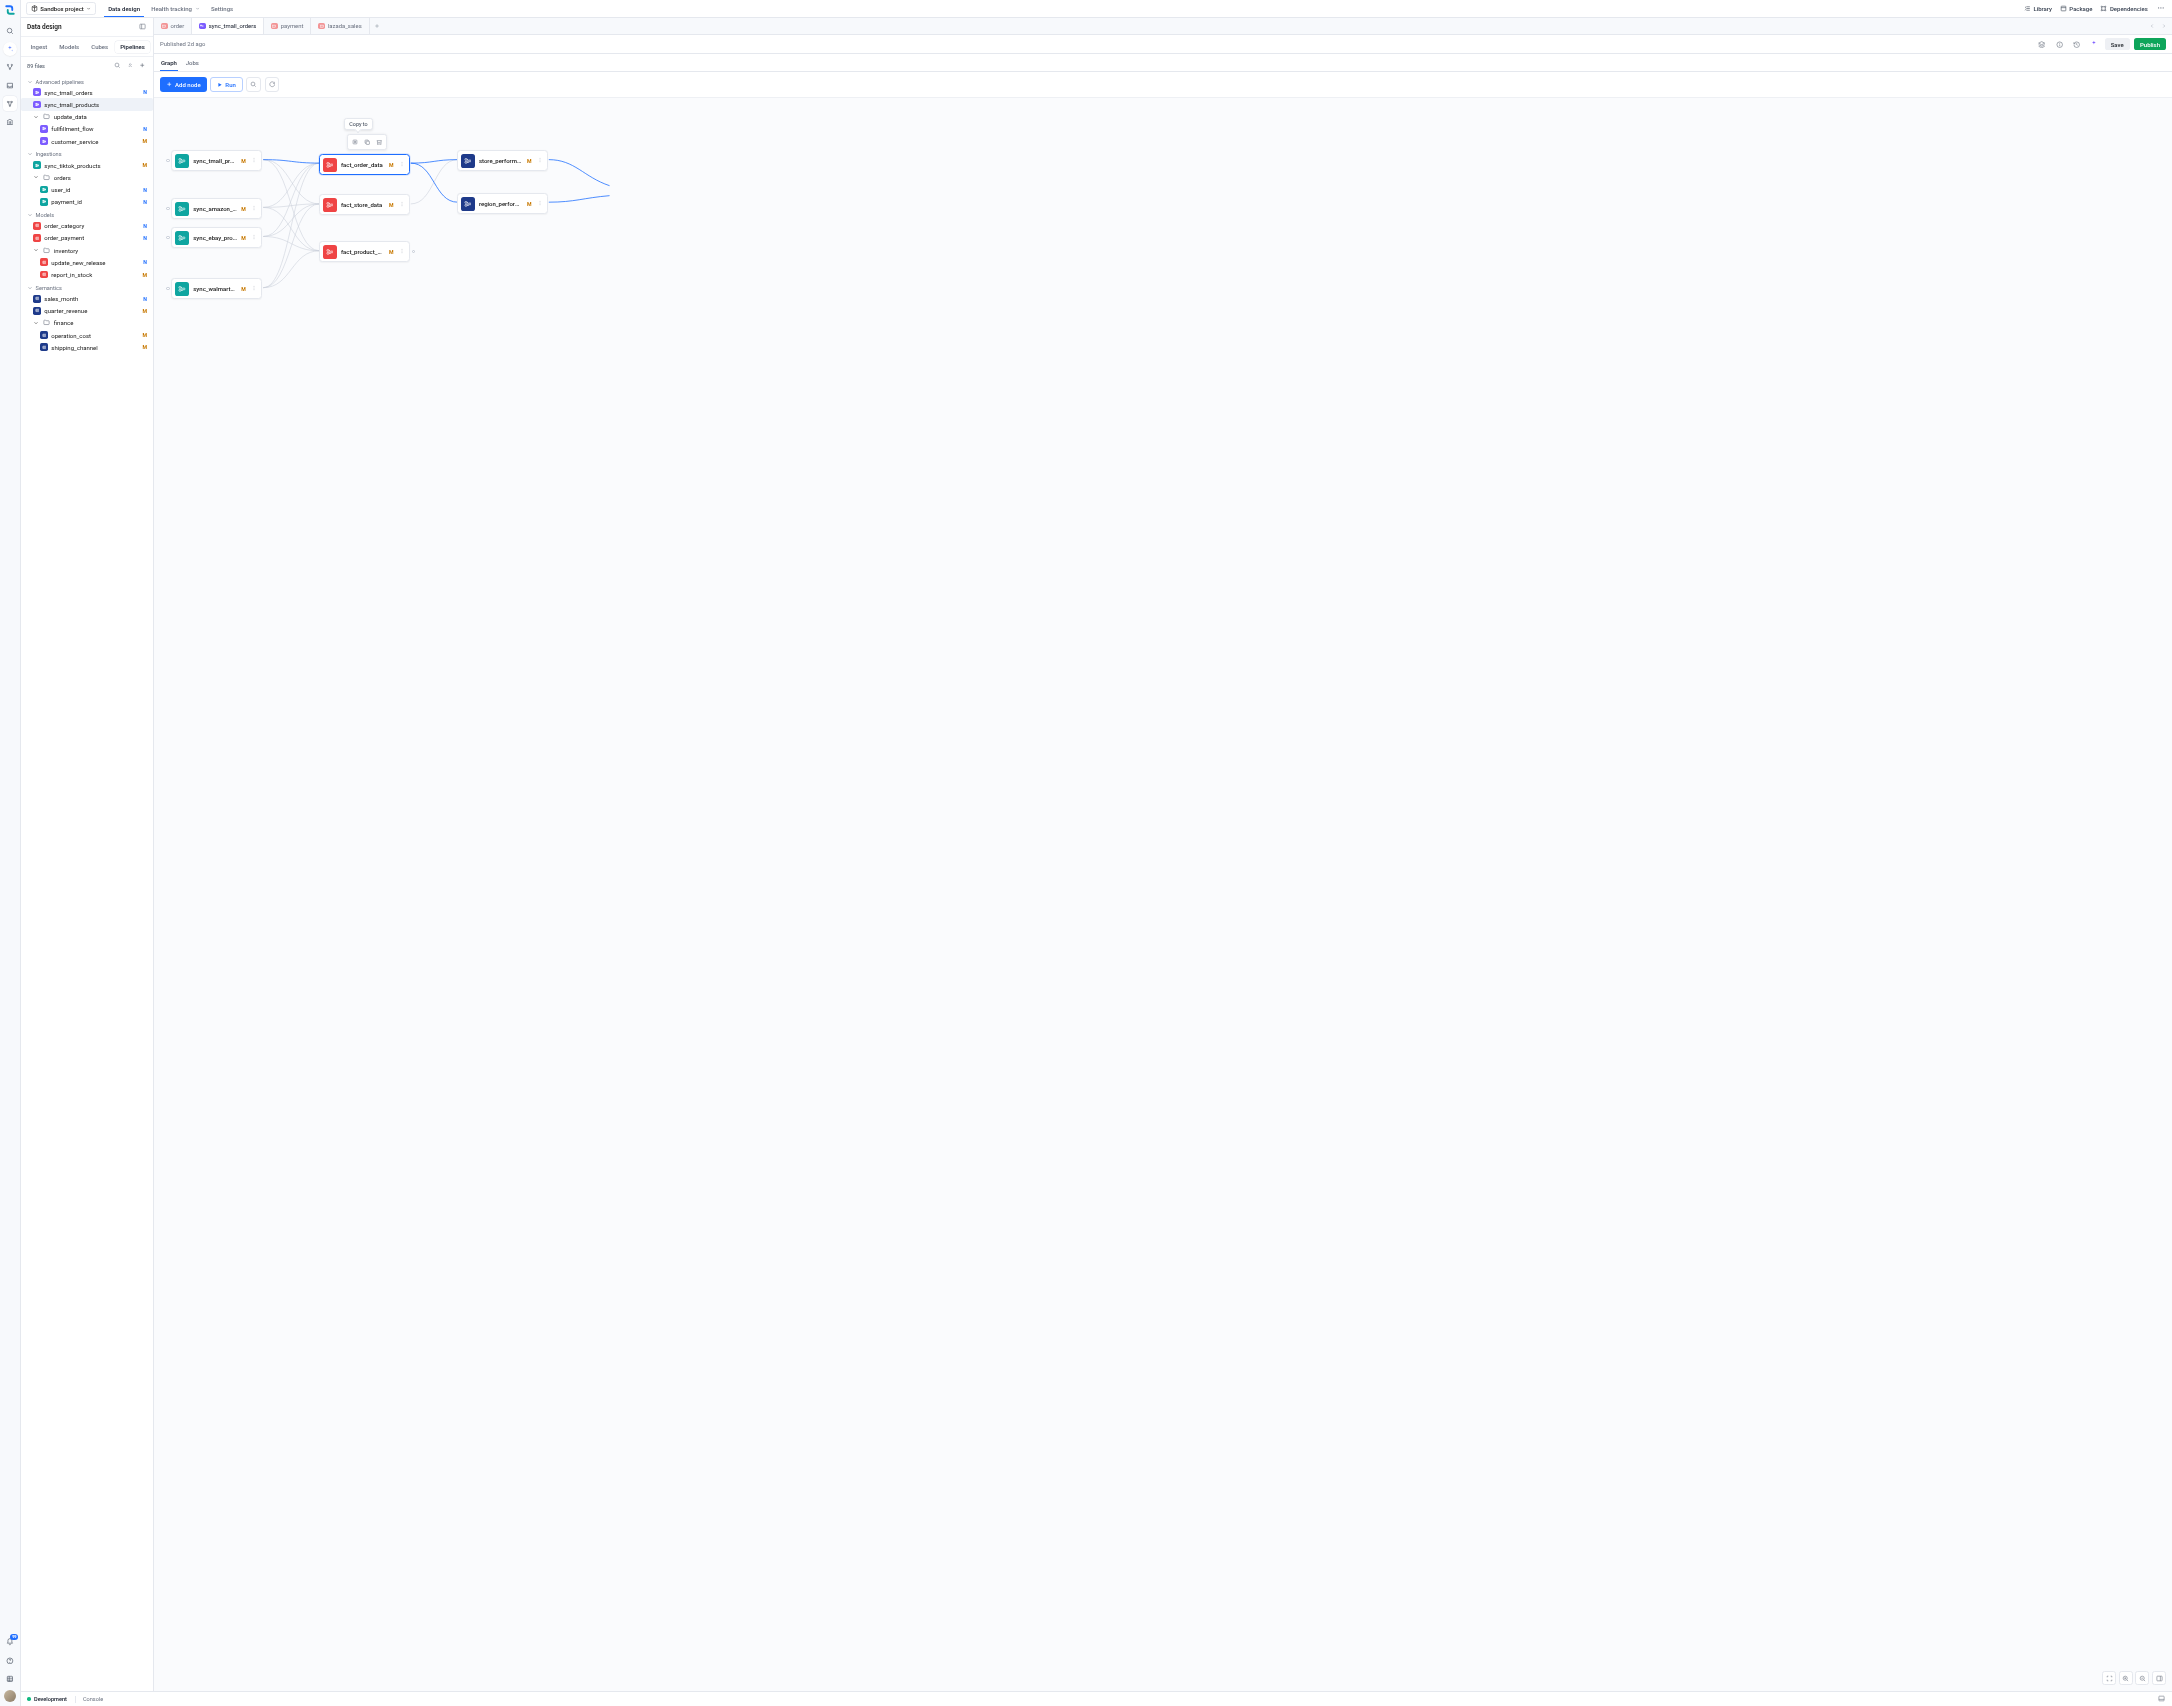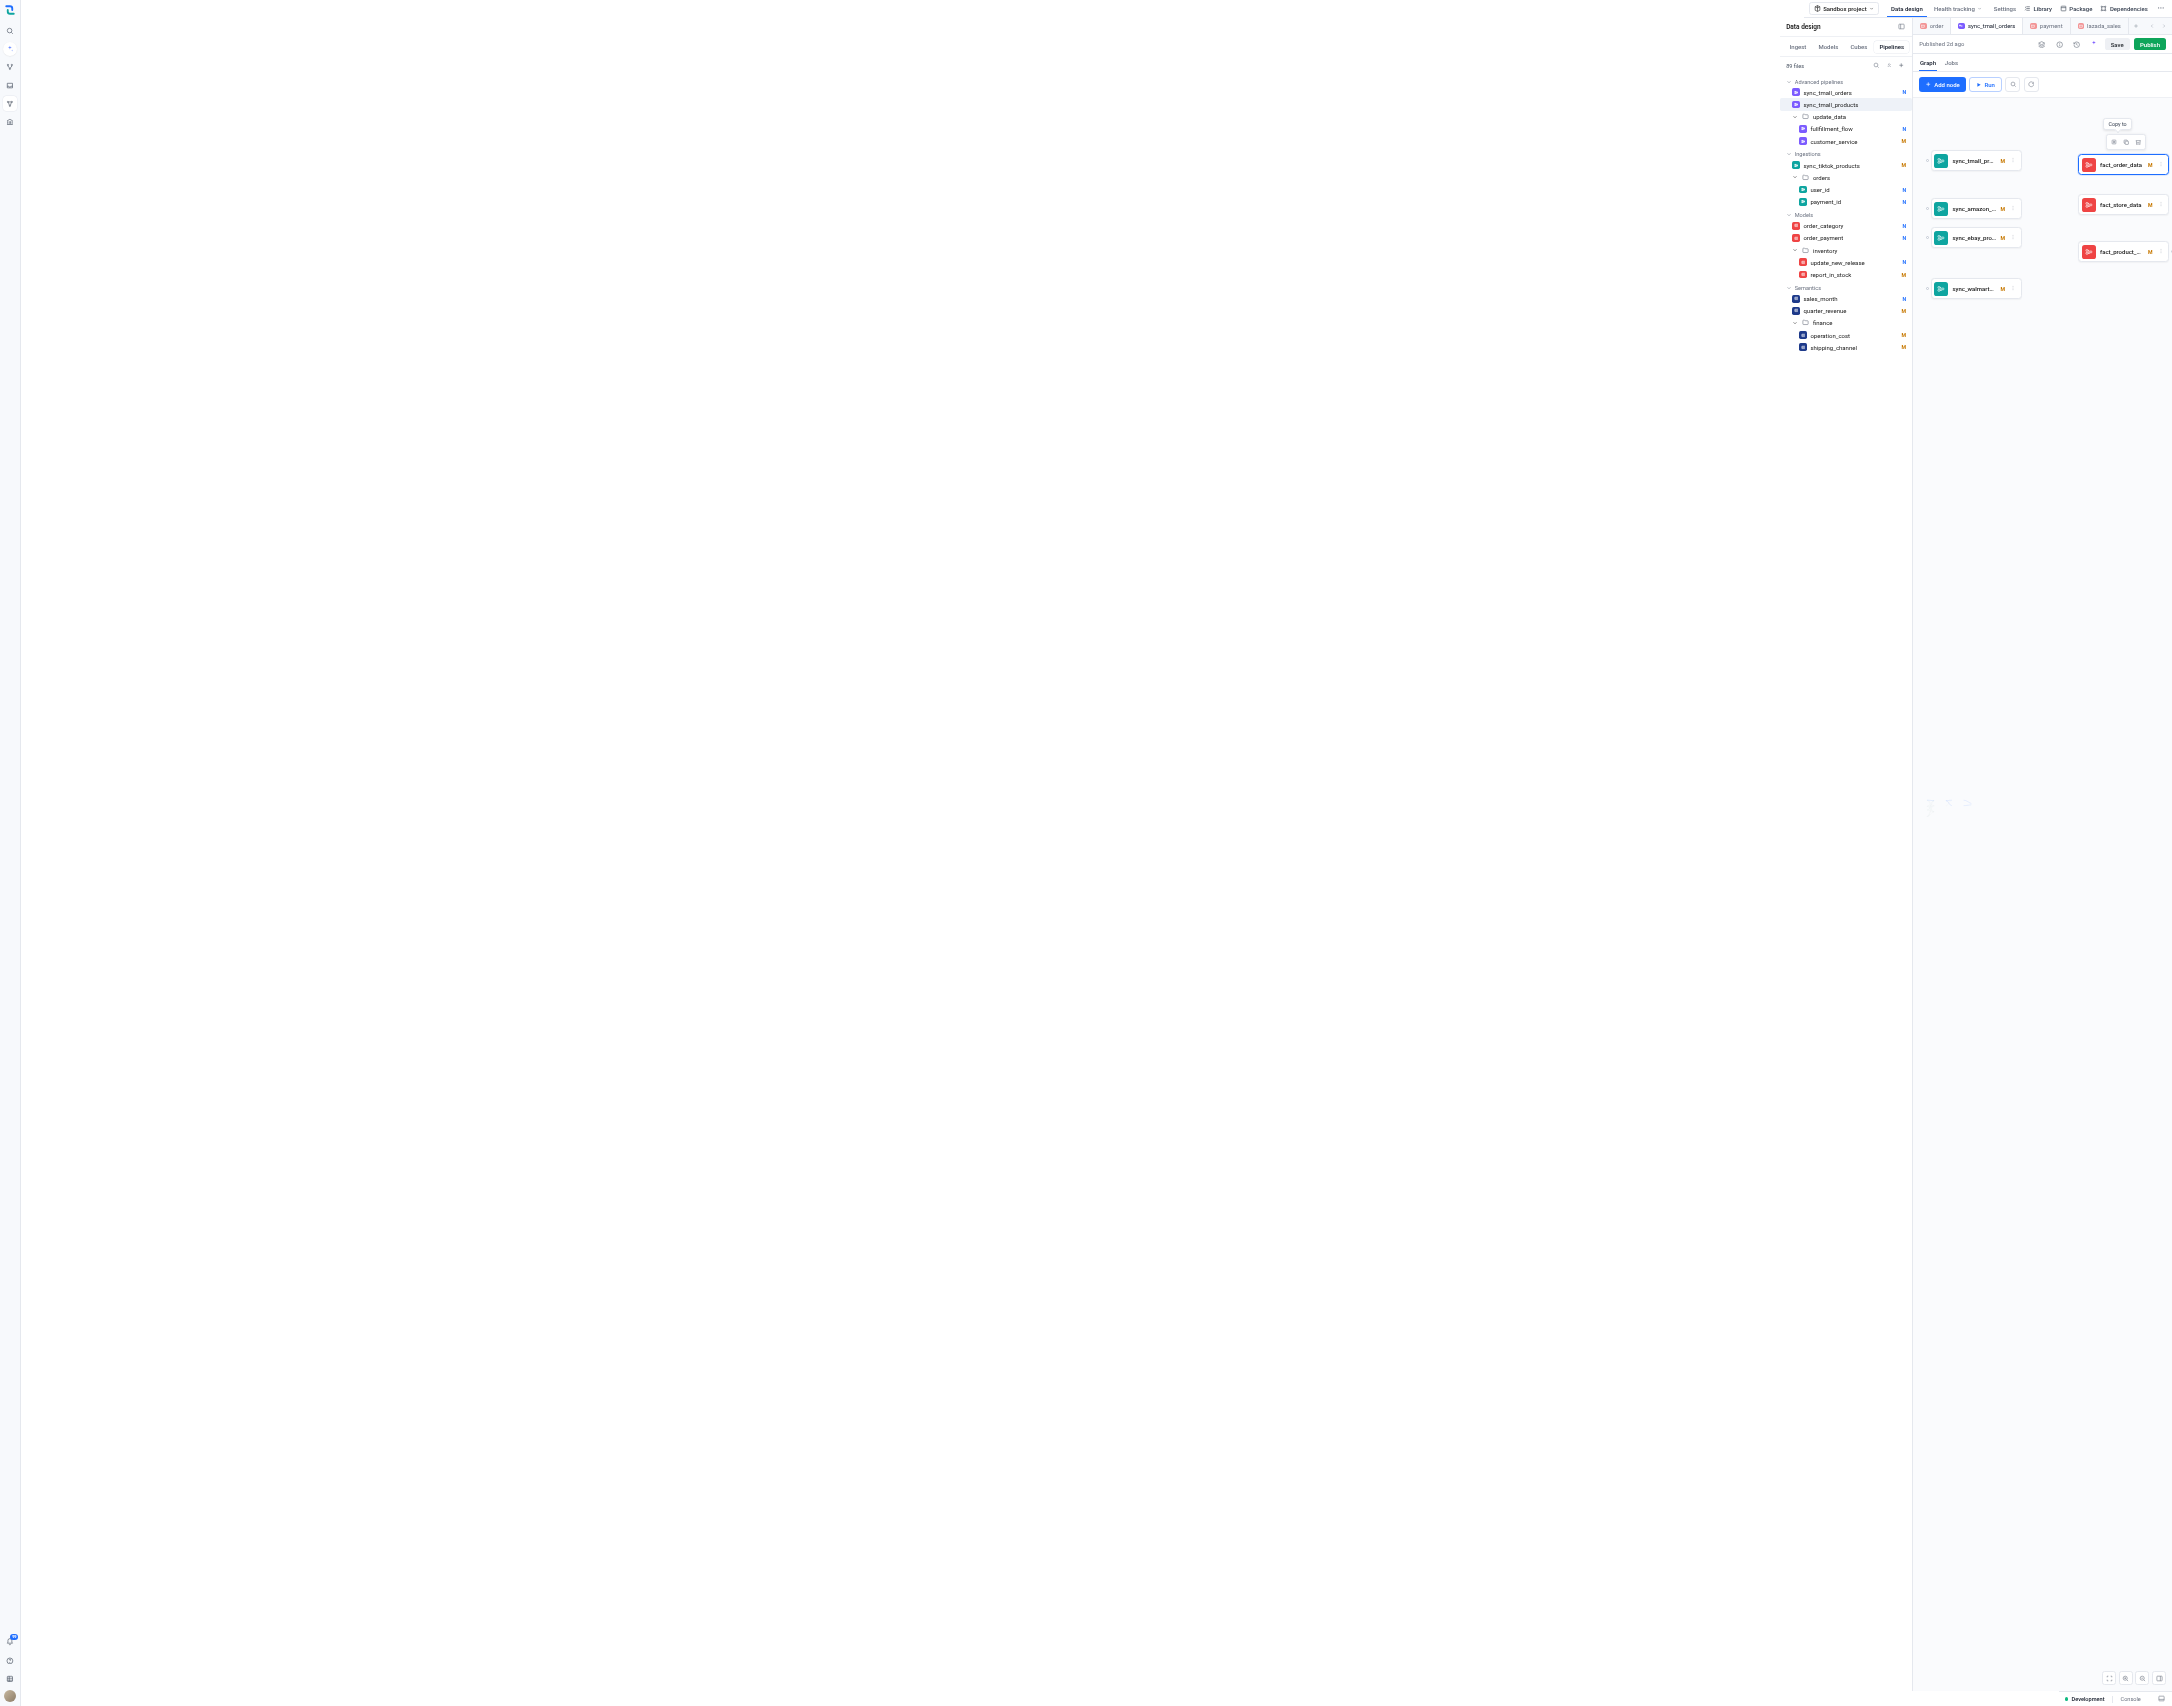--- a/index.html
+++ b/index.html
@@ -10,21 +10,21 @@
   .left-rail { width: 21px; background: #f7f9fc; border-right: 0.4px solid #e5e8ee; display: flex; flex-direction: column; align-items: center; padding: 4.3px 0; gap: 3.5px; }
   .rail-logo { width: 12px; height: 12px; margin-bottom: 3.5px; }
   .rail-btn { width: 14.8px; height: 14.8px; border-radius: 3.5px; display: flex; align-items: center; justify-content: center; color: #4b5563; cursor: pointer; position: relative; }
   .rail-btn.active { background: #fff; box-shadow: 0 0 0 0.4px #e5e8ee; }
   .rail-btn.ai { background: #fff; border-radius: 50%; box-shadow: 0 0.4px 1.3px rgba(0,0,0,0.1); }
   .rail-spacer { flex: 1; }
   .rail-badge { position: absolute; top: -0.9px; right: -0.9px; background: #1e6eff; color: #fff; font-size: 3.9px; font-weight: 700; border-radius: 3.5px; padding: 0.4px 1.7px; }
   .rail-avatar { width: 12px; height: 12px; border-radius: 50%; background: linear-gradient(135deg,#c7b8a0,#8c7b65); }
 
   
-  .main { flex: 1; display: flex; flex-direction: column; min-width: 0; align-items: flex-end; }
+  .main { flex: 1; display: flex; flex-direction: column; min-width: 0; }
 
   
   .top-bar { height: 18px; border-bottom: 0.4px solid #e5e8ee; display: flex; align-items: center; padding: 0 5.2px; gap: 3.5px; }
   .proj-btn { display: flex; align-items: center; gap: 2.6px; padding: 1.7px 3.5px; border-radius: 2.6px; border: 0.4px solid #e5e8ee; font-weight: 500; cursor: pointer; }
   .top-tabs { display: flex; gap: 2.6px; margin-left: 4.3px; }
   .top-tab { padding: 4.3px 4.3px 3.9px; color: #6b7280; font-weight: 500; cursor: pointer; border-bottom: 0.9px solid transparent; display:flex; align-items:center; gap:2.6px; }
   .top-tab.active { color: #111827; border-bottom-color: #1e6eff; }
   .top-actions { margin-left: auto; display: flex; gap: 7.8px; align-items: center; color: #374151; }
   .top-action { display: flex; align-items: center; gap: 2.6px; cursor: pointer; font-weight: 500; }
   .dots-btn { color:#6b7280; cursor:pointer; padding:1.7px; }

